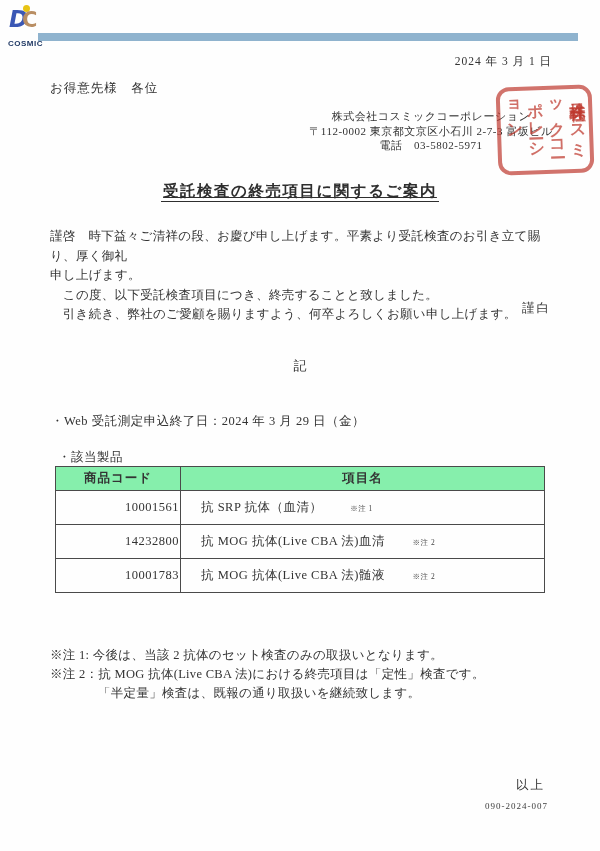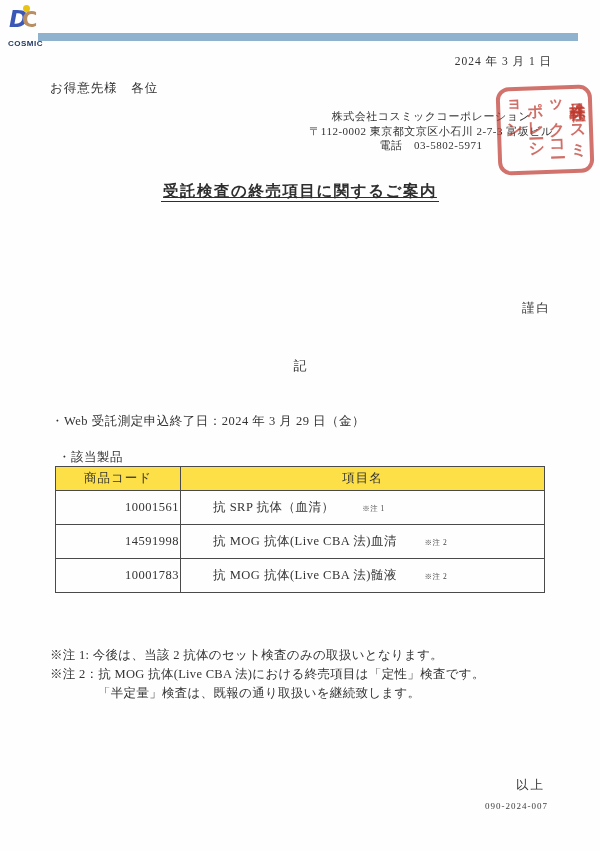--- a/index.html
+++ b/index.html
@@ -120,34 +120,34 @@
   .products-table{
     position:absolute;top:466px;left:55px;
     width:490px;
     border-collapse:collapse;
     font-size:12.5px;
   }
   .products-table th,.products-table td{
     border:1px solid #4a4a4a;
   }
   .products-table th{
-    background:#fde047;
-    font-weight:normal;
+    background:#86efac;
+    font-weight:bold;
     height:21px;
     text-align:center;
     letter-spacing:1px;
   }
   .products-table td{
     height:31px;
   }
   .products-table td.code{
     width:122px;text-align:right;letter-spacing:0.5px;
   }
   .products-table td.item{
-    padding-left:32px;text-align:left;letter-spacing:0.5px;
+    padding-left:20px;text-align:left;letter-spacing:0.5px;
   }
   .item .note{
     font-size:7.5px;margin-left:24px;color:#444;
   }
 
   
   .notes{
     position:absolute;top:646px;left:50px;width:500px;
     font-size:12.5px;line-height:19px;letter-spacing:0.3px;
   }
@@ -188,20 +188,26 @@
   </div>
 
   <div class="seal">
     <span>株式会社コスミックコーポレーション</span>
   </div>
 
   <div class="doc-title">
     <span>受託検査の終売項目に関するご案内</span>
   </div>
 
+  <div class="body-text">
+    <div>謹啓　時下益々ご清祥の段、お慶び申し上げます。平素より受託検査のお引き立て賜り、厚く御礼</div>
+    <div>申し上げます。</div>
+    <div>　この度、以下受託検査項目につき、終売することと致しました。</div>
+    <div>　引き続き、弊社のご愛顧を賜りますよう、何卒よろしくお願い申し上げます。</div>
+  </div>
   <div class="kihaku">謹白</div>
 
   <div class="ki-center">記</div>
 
   <div class="web-line">・Web 受託測定申込終了日：2024 年 3 月 29 日（金）</div>
   <div class="products-label">・該当製品</div>
 
   <table class="products-table">
     <thead>
       <tr>
@@ -211,21 +217,21 @@
     </thead>
     <tbody>
       <tr>
         <td class="code">10001561</td>
         <td class="item">
           <span>抗 SRP 抗体（血清）</span>
           <span class="note">※注 1</span>
         </td>
       </tr>
       <tr>
-        <td class="code">14591998</td>
+        <td class="code">14232800</td>
         <td class="item">
           <span>抗 MOG 抗体(Live CBA 法)血清</span>
           <span class="note">※注 2</span>
         </td>
       </tr>
       <tr>
         <td class="code">10001783</td>
         <td class="item">
           <span>抗 MOG 抗体(Live CBA 法)髄液</span>
           <span class="note">※注 2</span>

